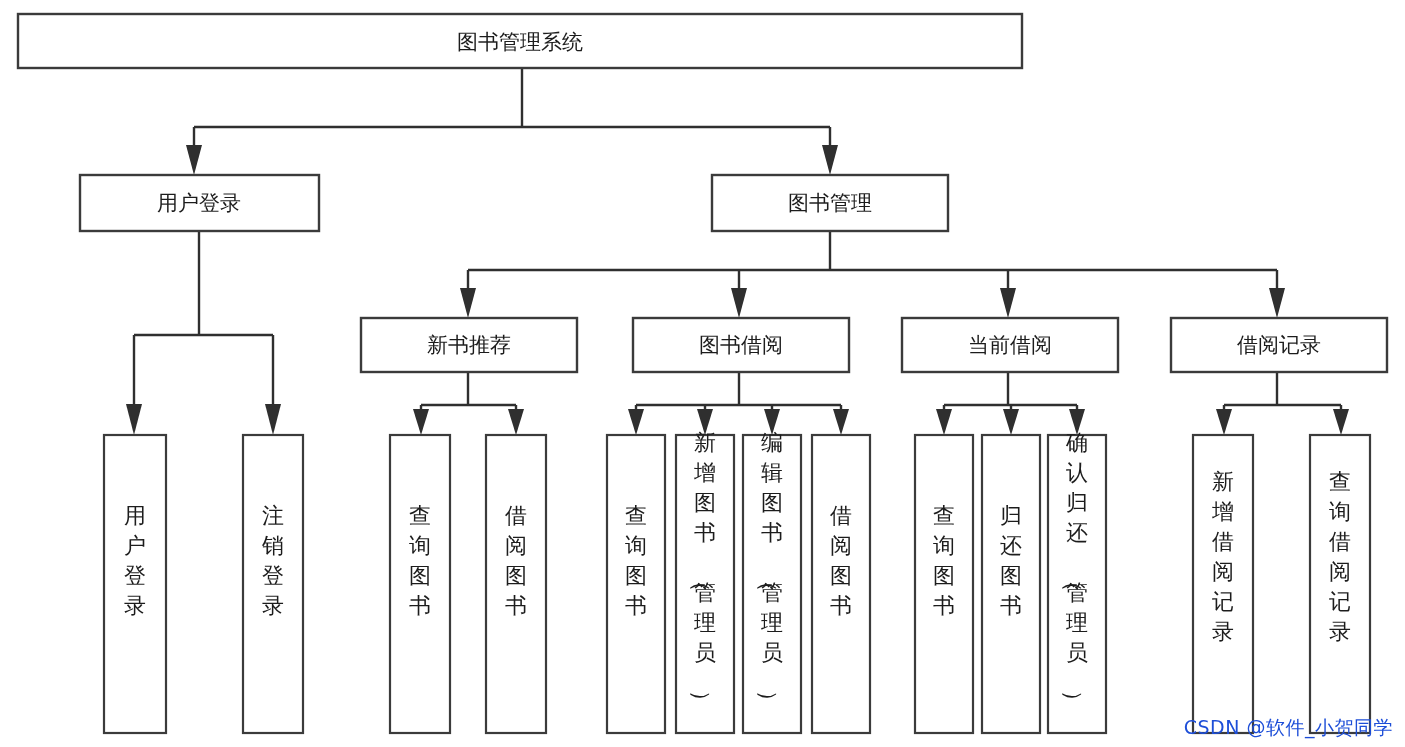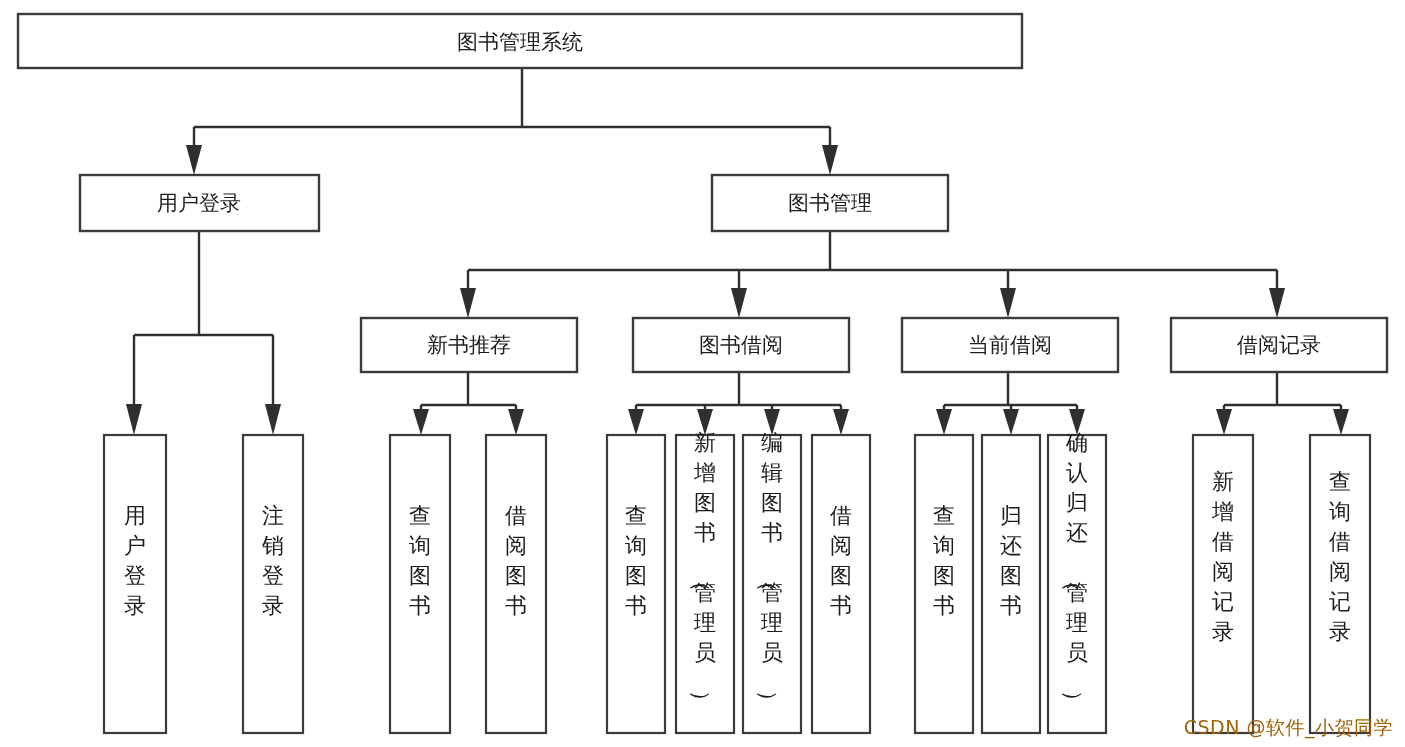--- a/index.html
+++ b/index.html
@@ -58,21 +58,21 @@
     font-size: 22px;
     fill: #1c1c1c;
     text-anchor: middle;
   }
   .watermark-text {
     position: absolute;
     right: 12px;
     bottom: 6px;
     font-family: "DejaVu Sans", "Liberation Sans", sans-serif;
     font-size: 19px;
-    color: #a16207;
+    color: #1d4ed8;
     white-space: nowrap;
     letter-spacing: 0.5px;
   }
 </style>
 </head>
 <body>
 
 <div id="diagram-root">
 
   <svg id="tree-svg" viewBox="0 0 1405 747">

